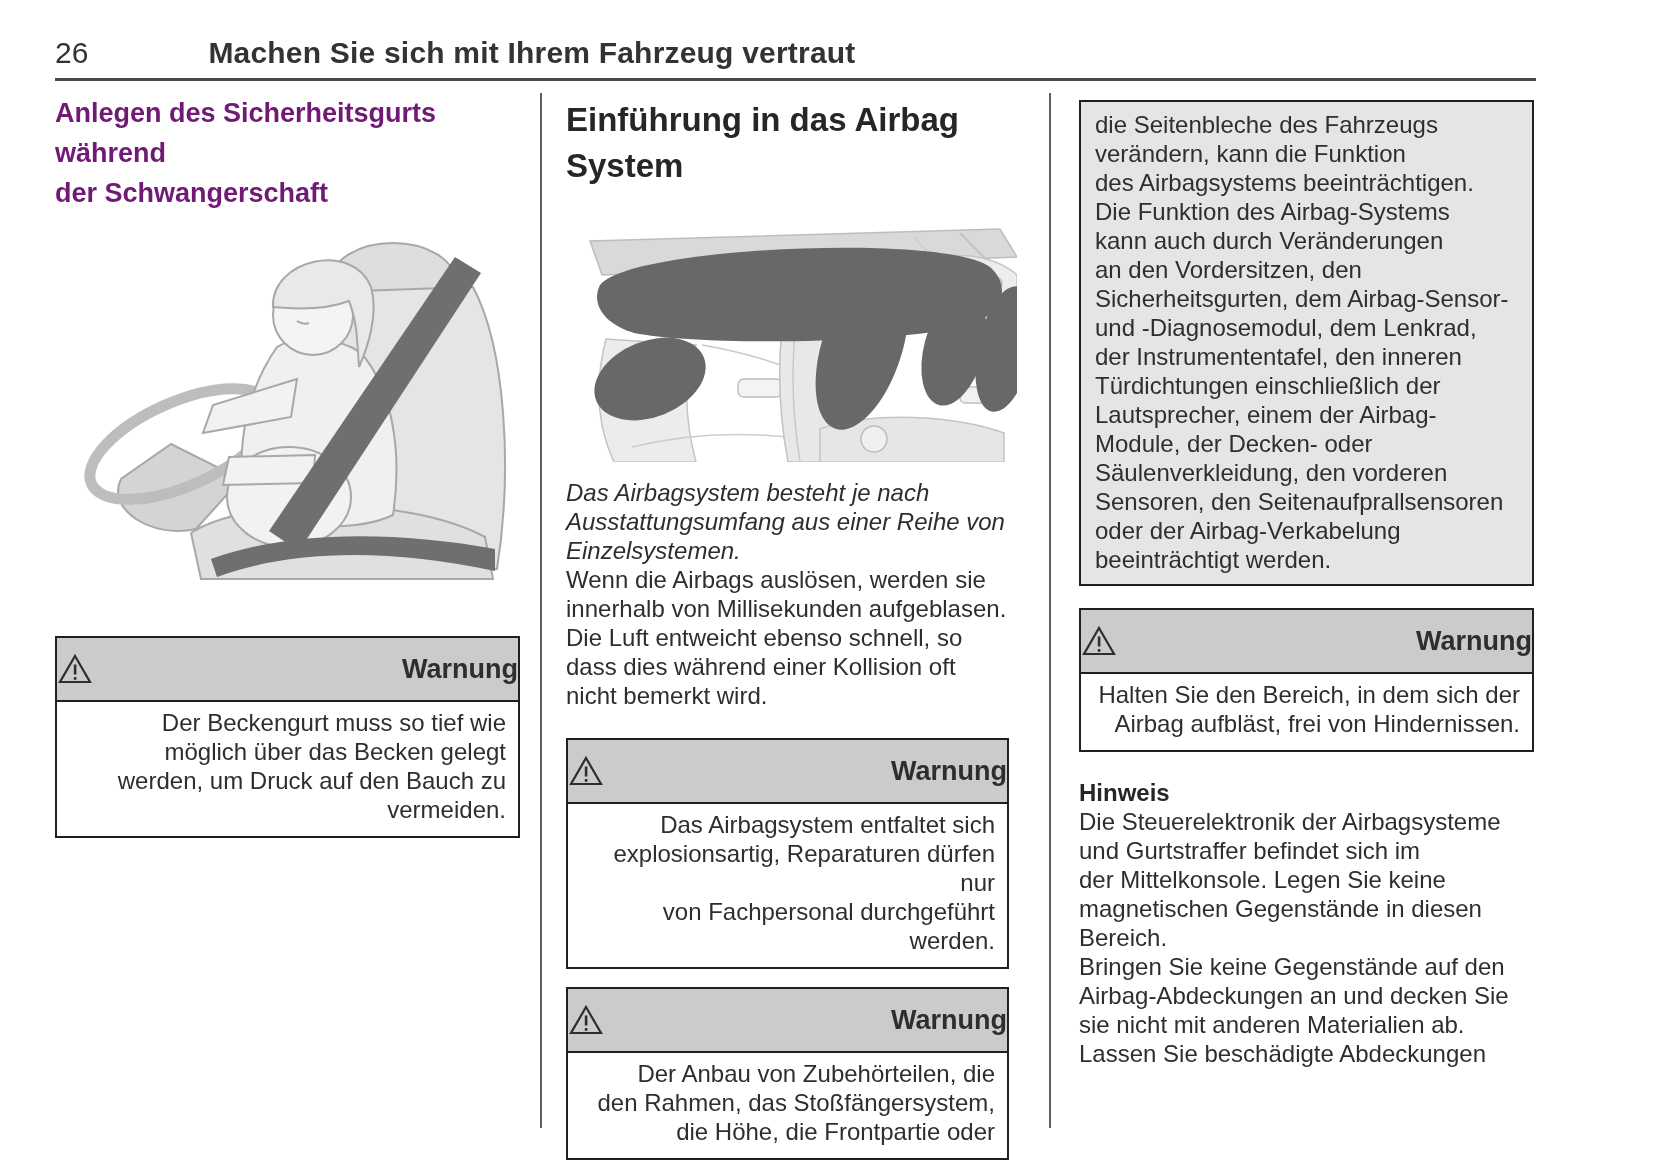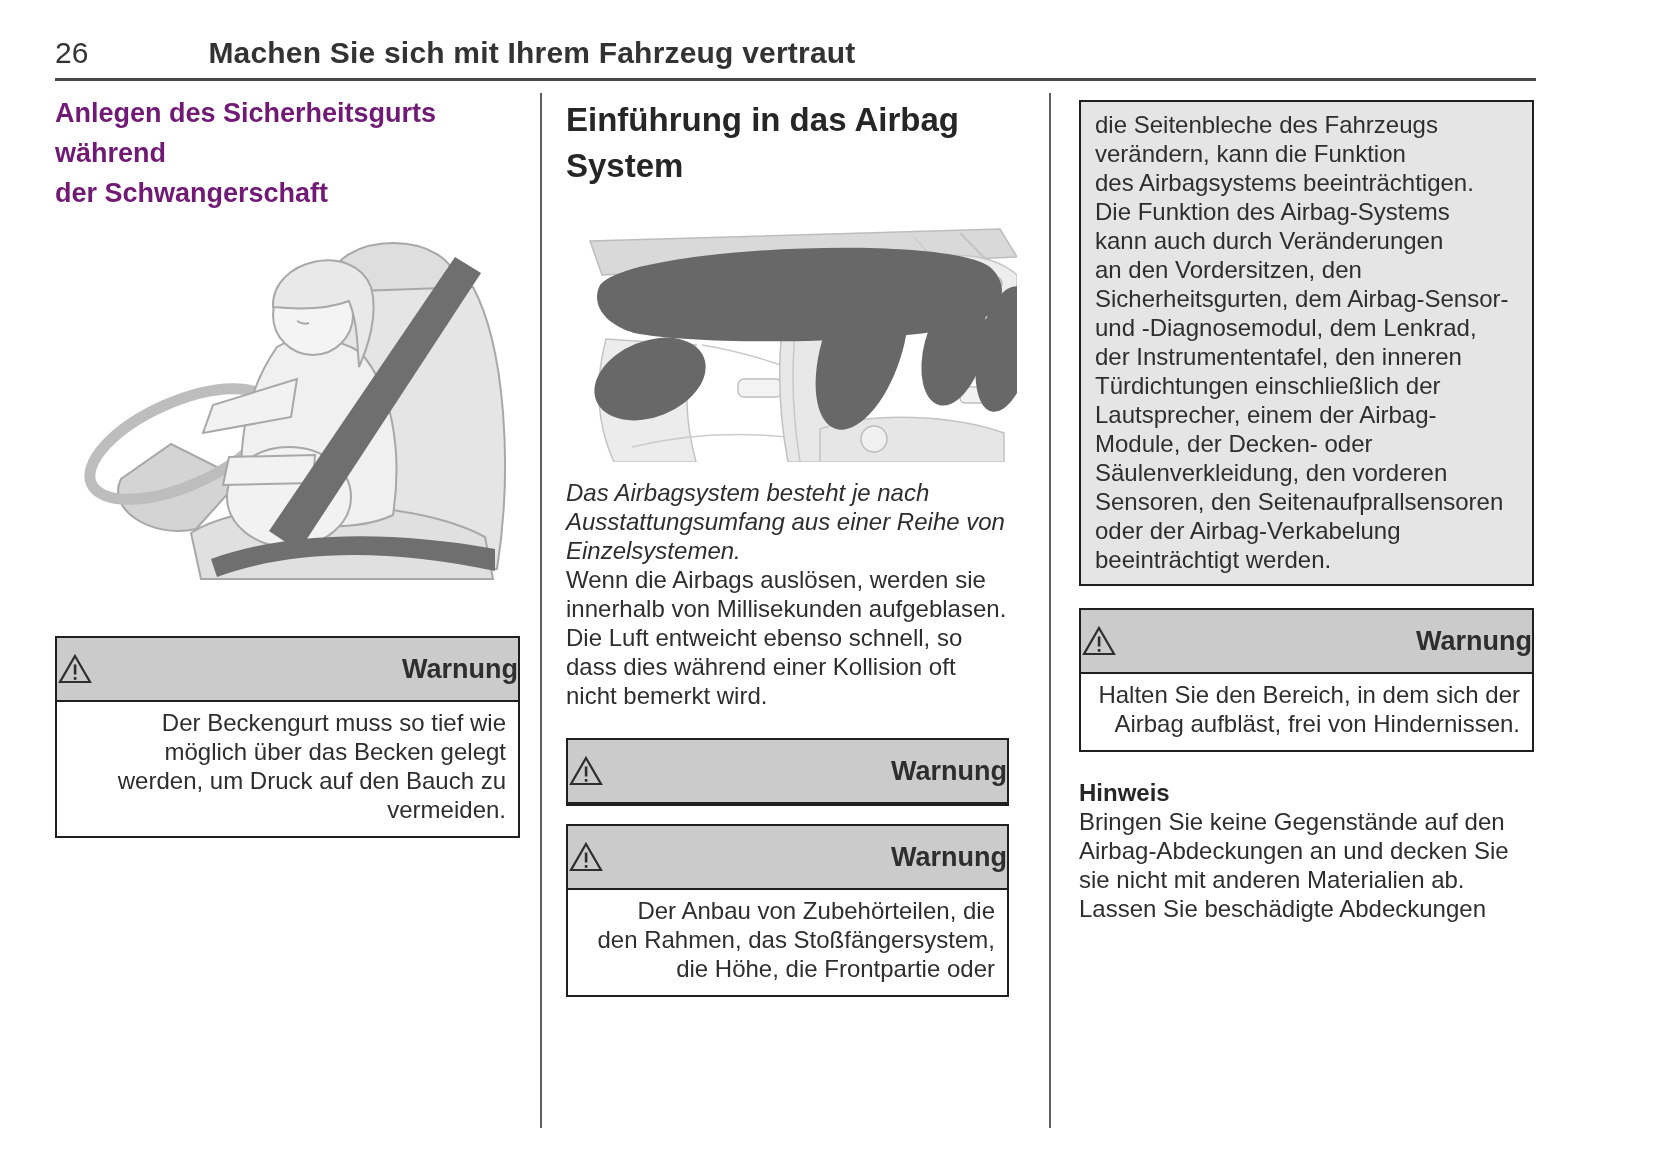--- a/index.html
+++ b/index.html
@@ -174,20 +174,25 @@
       <div class="warning-box mt-warn-mid1">
         <div class="warning-header">
           <span class="warning-icon">
             <svg width="36" height="32" viewBox="0 0 36 32">
               <path d="M18 3 L33 29 L3 29 Z" fill="none" stroke="#2e2e2e" stroke-width="2.2"></path>
               <rect x="16.8" y="11.5" width="2.6" height="10" fill="#2e2e2e"></rect>
               <rect x="16.8" y="24" width="2.6" height="2.8" fill="#2e2e2e"></rect>
             </svg>
           </span>
           <span>Warnung</span>
+        </div>
+        <div class="warning-body">
+          <p class="body-text">Das Airbagsystem entfaltet sich
+explosionsartig, Reparaturen dürfen nur
+von Fachpersonal durchgeführt werden.</p>
         </div>
       </div>
 
       <div class="warning-box mt-warn-mid2">
         <div class="warning-header">
           <span class="warning-icon">
             <svg width="36" height="32" viewBox="0 0 36 32">
               <path d="M18 3 L33 29 L3 29 Z" fill="none" stroke="#2e2e2e" stroke-width="2.2"></path>
               <rect x="16.8" y="11.5" width="2.6" height="10" fill="#2e2e2e"></rect>
               <rect x="16.8" y="24" width="2.6" height="2.8" fill="#2e2e2e"></rect>
@@ -237,20 +242,25 @@
           </span>
           <span>Warnung</span>
         </div>
         <div class="warning-body">
           <p class="body-text">Halten Sie den Bereich, in dem sich der
 Airbag aufbläst, frei von Hindernissen.</p>
         </div>
       </div>
 
       <p class="note-heading mt-note">Hinweis</p>
+      <p class="body-text">Die Steuerelektronik der Airbagsysteme
+und Gurtstraffer befindet sich im
+der Mittelkonsole. Legen Sie keine
+magnetischen Gegenstände in diesen
+Bereich.</p>
       <p class="body-text">Bringen Sie keine Gegenstände auf den
 Airbag-Abdeckungen an und decken Sie
 sie nicht mit anderen Materialien ab.
 Lassen Sie beschädigte Abdeckungen</p>
     </div>
 
   </div>
 </div>
 
 </body></html>

